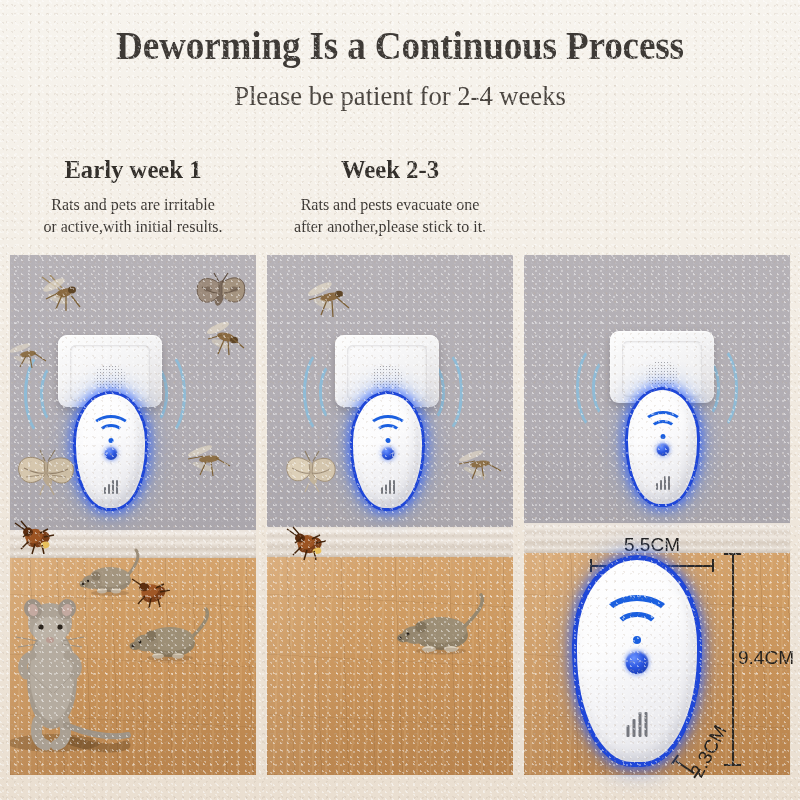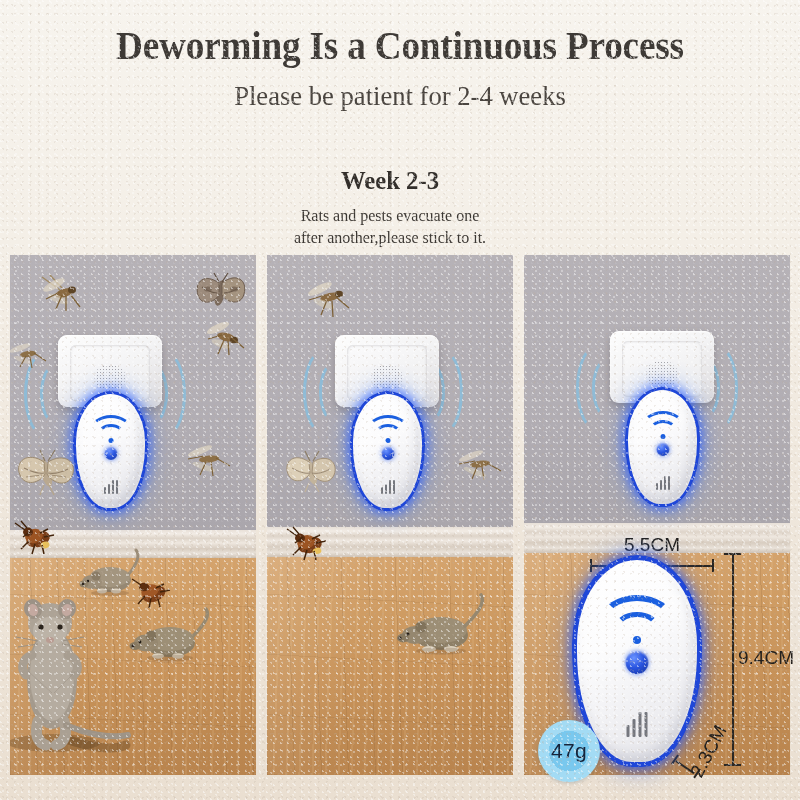--- a/index.html
+++ b/index.html
@@ -199,21 +199,26 @@
   }
 </style>
 </head>
 <body>
 
 <div id="page">
 
   <div class="title">Deworming Is a Continuous Process</div>
   <div class="subtitle">Please be patient for 2-4 weeks</div>
 
-  <div class="caption" style="left:267px; top:166px; width:246px;">
+  <div class="caption" style="left:10px;  top:155px; width:246px;">
+    <div class="cap-h">Early week 1</div>
+    <div class="cap-l1">Rats and pets are irritable</div>
+    <div class="cap-l2">or active,with initial results.</div>
+  </div>
+  <div class="caption" style="left:267px; top:155px; width:246px;">
     <div class="cap-h">Week 2-3</div>
     <div class="cap-l1">Rats and pests evacuate one</div>
     <div class="cap-l2">after another,please stick to it.</div>
   </div>
 
   <div class="panel" style="left:10px; top:255px; width:246px; height:520px;">
     <div class="wall" style="height:275px;"></div>
     <div class="trim" style="top:275px; height:28px;"></div>
     <div class="floor" style="top:303px;"></div>
 
@@ -528,18 +533,15 @@
       <div class="wifi-dot" style="top:81px; width:8px; height:8px;"></div>
       <div class="led" style="top:96px; width:23px; height:23px;"></div>
       <div class="vents" style="bottom:30px; height:27px; gap:3px;">
         <i style="height:12px; width:3px"></i>
           <i style="height:18px; width:3px"></i>
           <i style="height:25px; width:3px"></i>
           <i style="height:25px; width:3px"></i>
       </div>
     </div>
 
-    <div class="badge47" style="left:14px; top:465px;">
-      <span>47g</span>
-    </div>
   </div>
 
 </div>
 
 </body></html>

